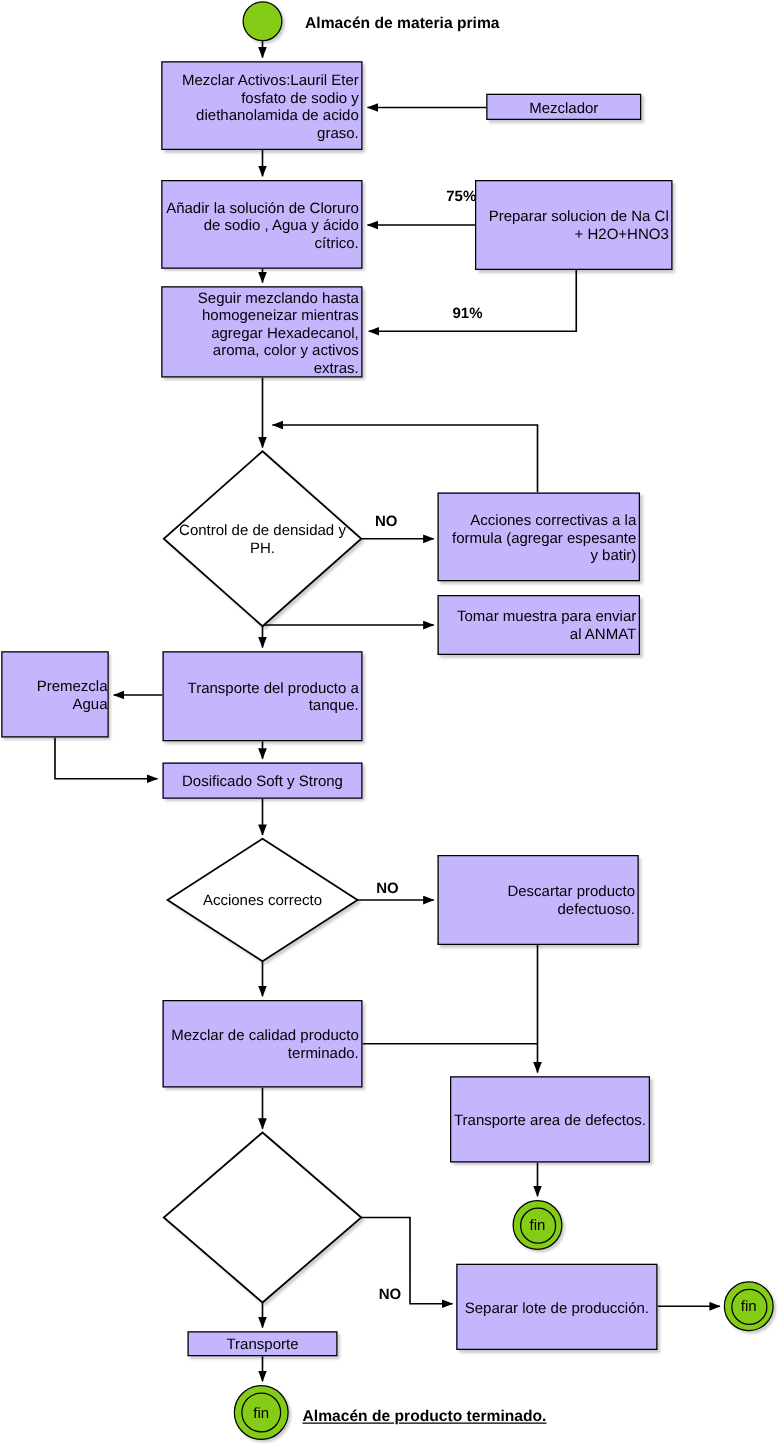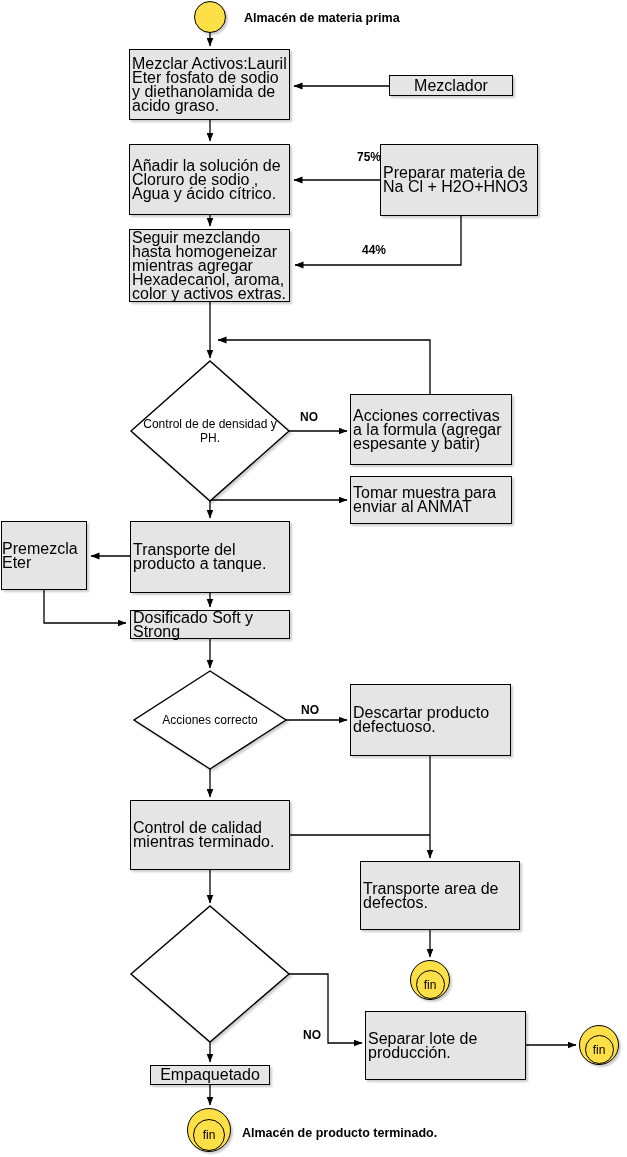--- a/index.html
+++ b/index.html
@@ -1,27 +1,27 @@
 <!DOCTYPE html>
 <html><head>
 <meta charset="utf-8">
 <style>
   html,body{margin:0;padding:0;background:#ffffff;}
   #canvas{position:relative;width:627px;height:1157px;background:#ffffff;overflow:hidden;
           font-family:"Liberation Sans",sans-serif;color:#000;}
   #wires{position:absolute;left:0;top:0;z-index:1;}
-  .box{position:absolute;z-index:2;background:#e5e5e5;border:1.4px solid #000;
+  .box{position:absolute;z-index:2;background:#c4b5fd;border:1.4px solid #000;
        box-shadow:2px 2px 2px rgba(0,0,0,0.2);box-sizing:border-box;
-       display:flex;align-items:center;justify-content:center;text-align:left;
-       font-size:16px;line-height:14px;padding:1px 2px;}
+       display:flex;align-items:center;justify-content:center;text-align:right;
+       font-size:12px;line-height:14px;padding:1px 2px;}
   .dtext{position:absolute;z-index:2;display:flex;align-items:center;justify-content:center;
          text-align:center;font-size:12px;line-height:14px;}
-  .circle{position:absolute;z-index:2;background:#fde047;border:1.5px solid #000;border-radius:50%;
+  .circle{position:absolute;z-index:2;background:#84cc16;border:1.5px solid #000;border-radius:50%;
           box-shadow:2px 2px 2px rgba(0,0,0,0.2);box-sizing:border-box;
-          display:flex;align-items:flex-end;justify-content:center;}
+          display:flex;align-items:center;justify-content:center;}
   .inner{border:1.3px solid #000;border-radius:50%;box-sizing:border-box;
          display:flex;align-items:center;justify-content:center;font-size:12px;}
   .elabel{position:absolute;z-index:3;font-weight:bold;font-size:12px;
           transform:translate(-50%,-50%);white-space:nowrap;}
   .lbl{position:absolute;z-index:3;font-weight:bold;font-size:12.5px;white-space:nowrap;text-align:center;}
 </style>
 </head>
 <body>
 
 <div id="canvas">
@@ -68,46 +68,46 @@
       <polygon points="210,906 289,974 210,1042 131,974"></polygon>
     </g>
   </svg>
 
   <div class="circle" style="left:194px;top:1px;width:32px;height:32px;"></div>
   <div class="lbl" style="left:244px;top:11px;">Almacén de materia prima</div>
 
   <div class="box" style="left:129px;top:49px;width:161px;height:71px;">Mezclar Activos:Lauril  Eter fosfato de sodio y diethanolamida de acido graso.</div>
   <div class="box" style="left:389px;top:75px;width:124px;height:21px;">Mezclador</div>
   <div class="box" style="left:129px;top:144px;width:161px;height:71px;">Añadir la solución de Cloruro de sodio , Agua y ácido cítrico.</div>
-  <div class="box" style="left:380px;top:144px;width:158px;height:72px;">Preparar materia de Na Cl + H2O+HNO3</div>
+  <div class="box" style="left:380px;top:144px;width:158px;height:72px;">Preparar solucion de Na Cl + H2O+HNO3</div>
   <div class="box" style="left:129px;top:229px;width:161px;height:73px;">Seguir mezclando hasta homogeneizar mientras agregar Hexadecanol, aroma, color y activos extras.</div>
   <div class="box" style="left:350px;top:394px;width:162px;height:71px;">Acciones correctivas a la formula (agregar espesante y batir)</div>
   <div class="box" style="left:350px;top:476px;width:162px;height:48px;">Tomar muestra para enviar al ANMAT</div>
-  <div class="box" style="left:1px;top:521px;width:86px;height:69px;padding:0;">Premezcla Eter</div>
+  <div class="box" style="left:1px;top:521px;width:86px;height:69px;padding:0;">Premezcla Agua</div>
   <div class="box" style="left:130px;top:521px;width:160px;height:72px;">Transporte del producto a tanque.</div>
   <div class="box" style="left:130px;top:610px;width:160px;height:29px;">Dosificado Soft y Strong</div>
   <div class="box" style="left:350px;top:684px;width:161px;height:72px;">Descartar producto defectuoso.</div>
-  <div class="box" style="left:130px;top:800px;width:160px;height:70px;">Control de calidad mientras terminado.</div>
+  <div class="box" style="left:130px;top:800px;width:160px;height:70px;">Mezclar de calidad producto terminado.</div>
   <div class="box" style="left:360px;top:861px;width:160px;height:69px;">Transporte area de defectos.</div>
   <div class="box" style="left:365px;top:1011px;width:161px;height:69px;">Separar lote de producción.</div>
-  <div class="box" style="left:150px;top:1065px;width:120px;height:20px;">Empaquetado</div>
+  <div class="box" style="left:150px;top:1065px;width:120px;height:20px;">Transporte</div>
 
   <div class="dtext" style="left:138px;top:396px;width:144px;height:70px;">Control de de densidad y PH.</div>
   <div class="dtext" style="left:140px;top:706px;width:140px;height:28px;">Acciones correcto</div>
 
   <div class="elabel" style="left:341px;top:157px;margin-left:28px;">75%</div>
-  <div class="elabel" style="left:374px;top:250px;">44%</div>
+  <div class="elabel" style="left:374px;top:250px;">91%</div>
   <div class="elabel" style="left:309px;top:417px;">NO</div>
   <div class="elabel" style="left:310px;top:710px;">NO</div>
   <div class="elabel" style="left:312px;top:1035px;">NO</div>
 
   <div class="circle" style="left:410px;top:960px;width:40px;height:40px;">
     <div class="inner" style="width:29px;height:29px;">fin</div>
   </div>
   <div class="circle" style="left:579px;top:1025px;width:40px;height:40px;">
     <div class="inner" style="width:29px;height:29px;">fin</div>
   </div>
   <div class="circle" style="left:187px;top:1108px;width:44px;height:44px;">
     <div class="inner" style="width:32px;height:32px;">fin</div>
   </div>
-  <div class="lbl" style="left:242px;top:1126px;">Almacén de producto terminado.</div>
+  <div class="lbl" style="left:242px;top:1126px;text-decoration:underline;">Almacén de producto terminado.</div>
 
 </div>
 
 </body></html>

